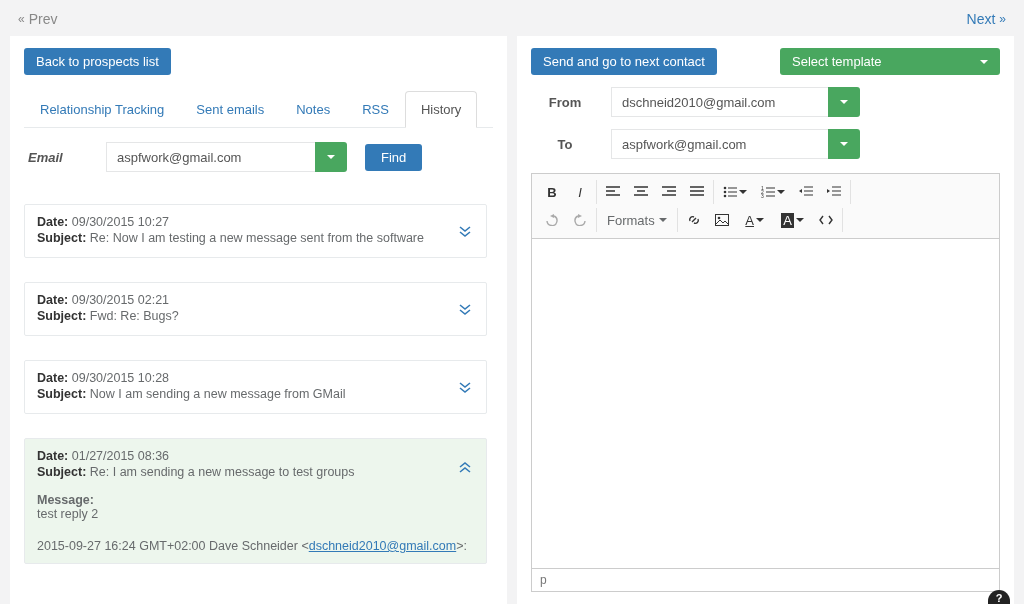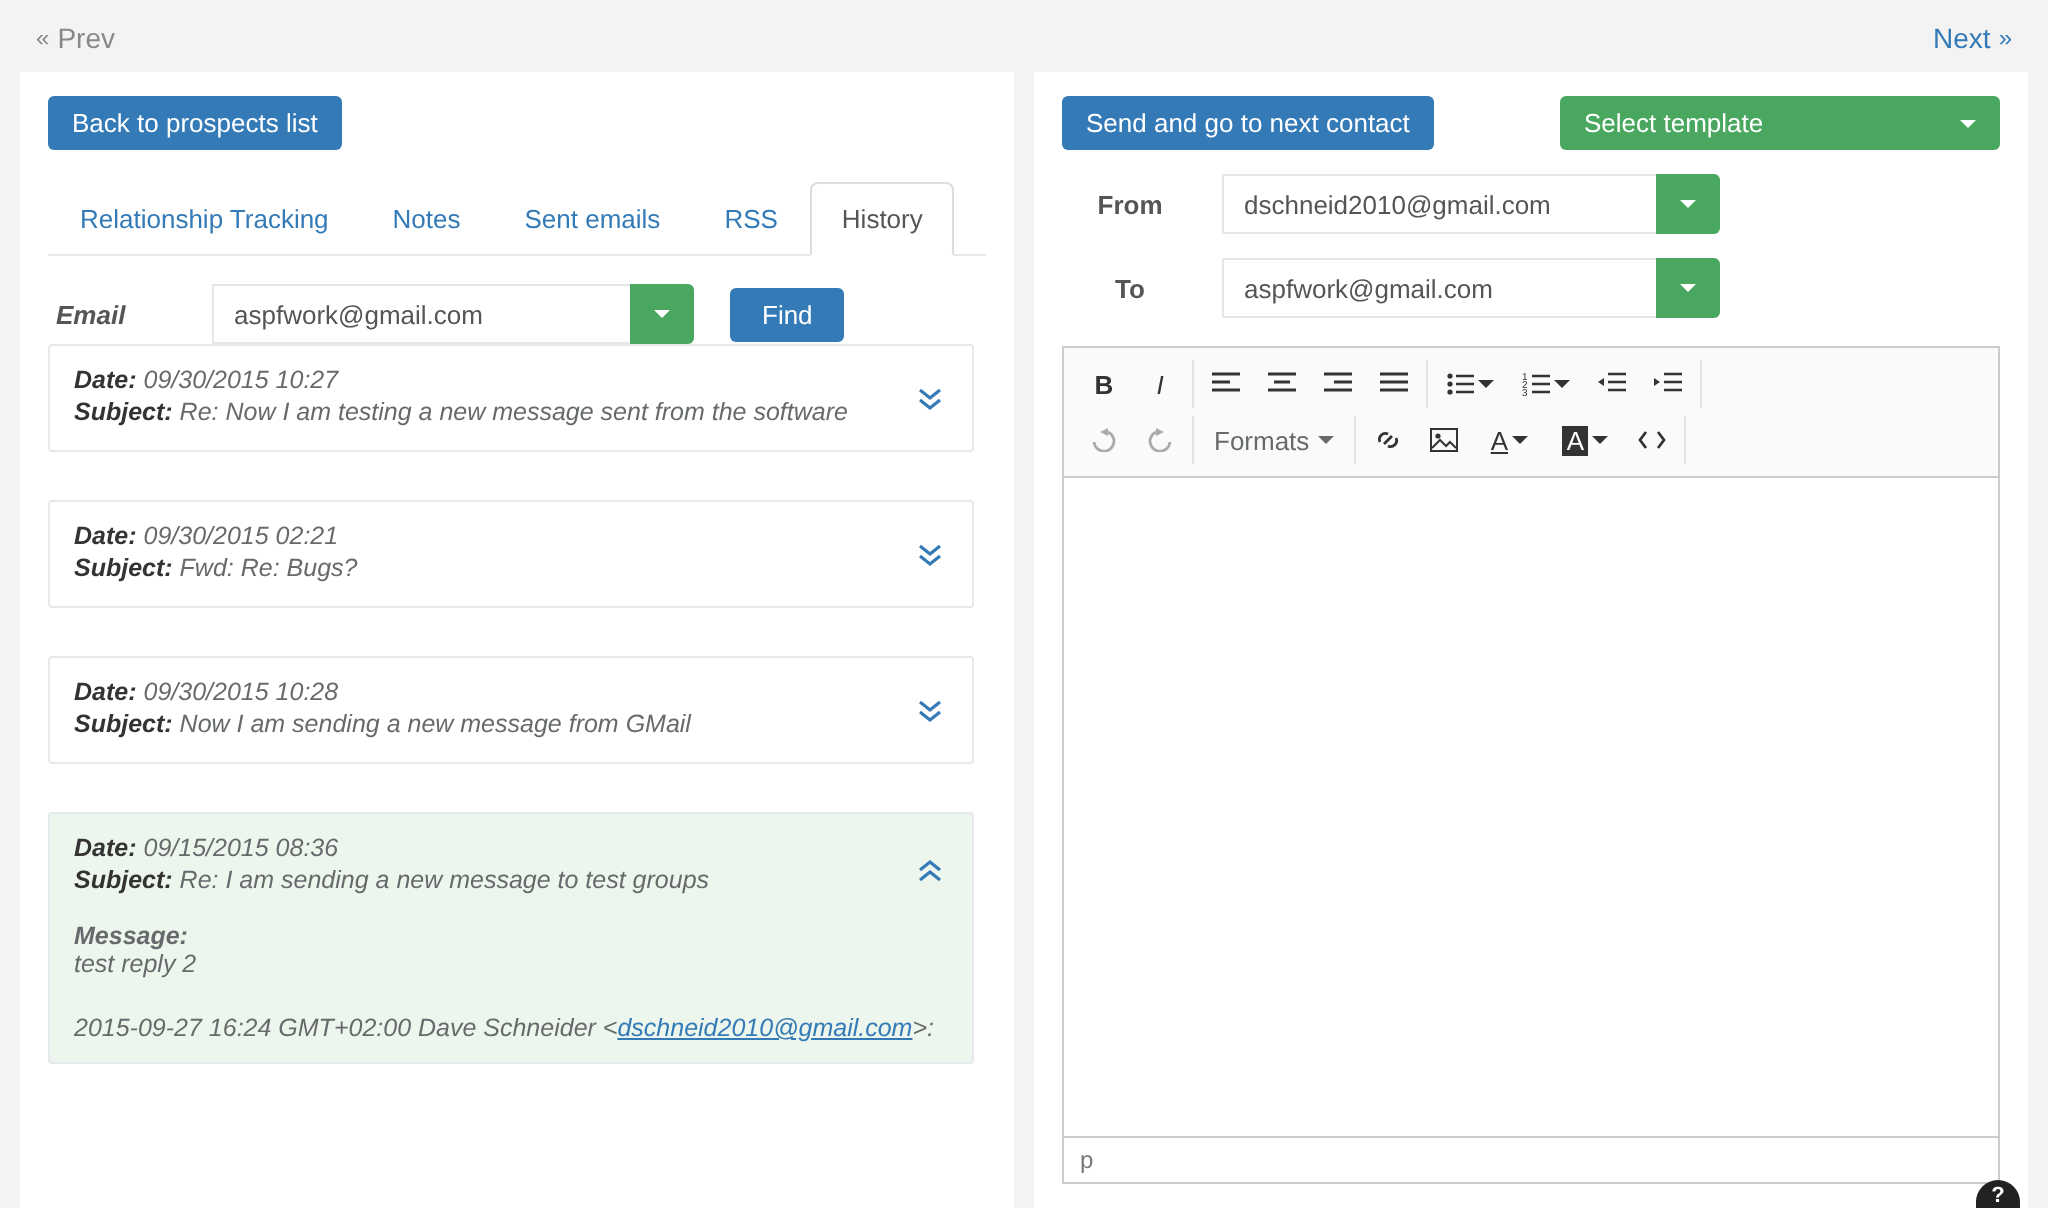--- a/index.html
+++ b/index.html
@@ -13,21 +13,21 @@
 .btn-primary { background: #337ab7; }
 .btn-green { background: #49a75f; }
 .btn-dd { width: 32px; justify-content: center; padding: 6px 0; height: 30px; margin-left: -1px; border-top-left-radius: 0; border-bottom-left-radius: 0; }
 .select-template { background: #49a75f; color: #fff; display: flex; align-items: center; justify-content: space-between; padding: 6px 12px; border-radius: 3px; font-size: 13px; min-width: 220px; gap: 23px; }
 .tabs { display: flex; gap: 0; border-bottom: 1px solid #e7eaec; margin-top: 16px; }
 .tabs .tab { padding: 10px 15px; color: #337ab7; font-size: 13px; cursor: pointer; border: 1px solid transparent; background: transparent; margin-bottom: -1px; }
 .tabs .tab.active { color: #555; background: #fff; border: 1px solid #ddd; border-bottom-color: #fff; border-radius: 4px 4px 0 0; }
 .email-row { display: flex; align-items: center; gap: 18px; margin-top: 14px; }
 .email-row label { font-weight: bold; color: #555; padding-left: 4px; width: 64px; font-style: italic; }
 .input { border: 1px solid #e5e6e7; padding: 6px 10px; font-size: 13px; color: #555; width: 210px; height: 30px; background: #fff; }
-.history-list { margin-top: 0; overflow-y: scroll; flex: 1; padding-right: 6px; font-style: italic; }
+.history-list { margin-top: 32px; overflow-y: scroll; flex: 1; padding-right: 6px; }
 .history-item { border: 1px solid #e7eaec; border-radius: 2px; padding: 10px 12px; margin-bottom: 24px; position: relative; }
 .history-item.expanded { background: #edf6ed; }
 .hi-line { font-size: 12.5px; color: #676a6c; margin-bottom: 2px; }
 .hi-line b { color: #333; }
 .hi-toggle { position: absolute; right: 14px; top: 50%; transform: translateY(-50%); color: #337ab7; font-size: 16px; cursor: pointer; }
 .history-item.expanded .hi-toggle { top: 22px; transform: none; }
 .msg-body { margin-top: 14px; font-size: 12.5px; }
 .msg-body a { color: #337ab7; }
 .right-header { display: flex; justify-content: space-between; align-items: flex-start; }
 .form-row { display: flex; align-items: center; margin-top: 12px; }
@@ -66,22 +66,22 @@
 </div>
 
 <div class="main">
 
   <div class="panel">
     <div>
       <button class="btn btn-primary">Back to prospects list</button>
     </div>
     <div class="tabs">
       <div class="tab">Relationship Tracking</div>
+      <div class="tab">Sent emails</div>
       <div class="tab">Notes</div>
-      <div class="tab">Sent emails</div>
       <div class="tab">RSS</div>
       <div class="tab active">History</div>
     </div>
     <div class="email-row">
       <label>Email</label>
       <div style="display:flex;">
         <input class="input" value="aspfwork@gmail.com" style="">
         <button class="btn btn-green btn-dd">
             <span class="caret"></span>
           </button>
@@ -114,21 +114,21 @@
         <div class="hi-line"><b>Date:</b> <span>09/30/2015 10:28</span></div>
         <div class="hi-line"><b>Subject:</b> <span>Now I am sending a new message from GMail</span></div>
         <span class="hi-toggle">
           <svg width="14" height="14" viewBox="0 0 14 14">
               <path d="M2 3 L7 7 L12 3" stroke="#337ab7" stroke-width="1.6" fill="none"></path>
               <path d="M2 8 L7 12 L12 8" stroke="#337ab7" stroke-width="1.6" fill="none"></path>
             </svg>
         </span>
       </div>
       <div class="history-item expanded">
-        <div class="hi-line"><b>Date:</b> <span>09/15/2015 08:36</span></div>
+        <div class="hi-line"><b>Date:</b> <span>01/27/2015 08:36</span></div>
         <div class="hi-line"><b>Subject:</b> <span>Re: I am sending a new message to test groups</span></div>
         <span class="hi-toggle">
           <svg width="14" height="14" viewBox="0 0 14 14">
               <path d="M2 11 L7 7 L12 11" stroke="#337ab7" stroke-width="1.6" fill="none"></path>
               <path d="M2 6 L7 2 L12 6" stroke="#337ab7" stroke-width="1.6" fill="none"></path>
             </svg>
         </span>
         <div class="msg-body">
           <div><b>Message:</b></div>
           <div>test reply 2</div>

